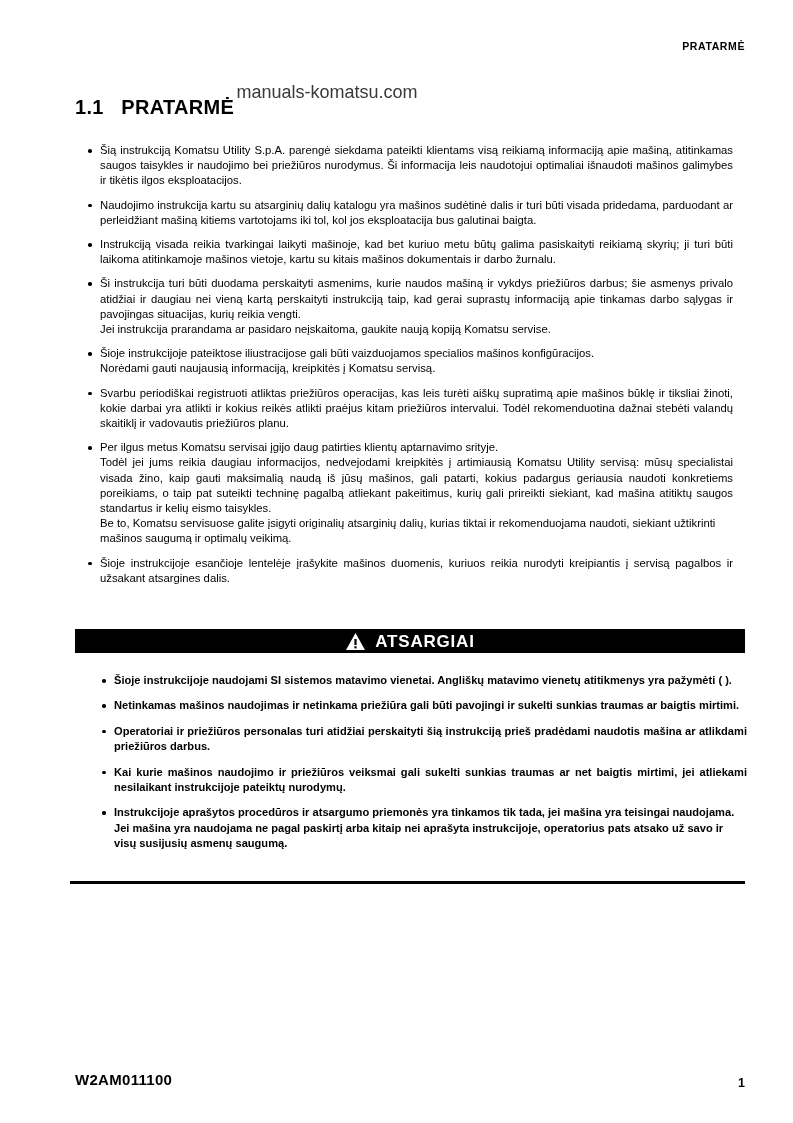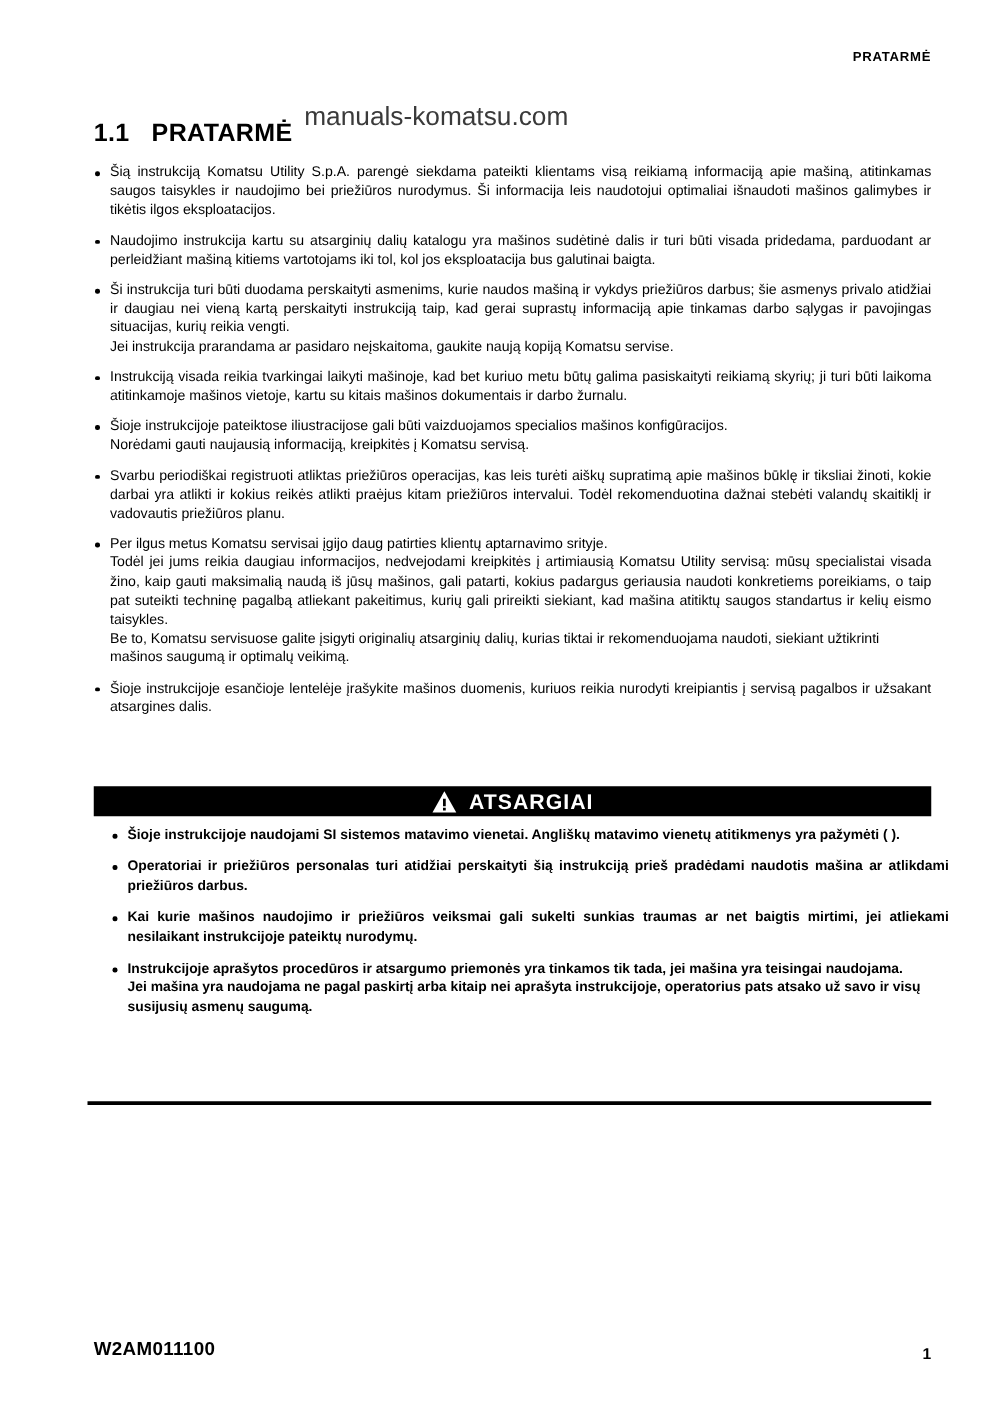--- a/index.html
+++ b/index.html
@@ -26,44 +26,43 @@
     font-size: 10.5px;
     font-weight: bold;
     letter-spacing: 0.6px;
   }
   .watermark {
     position: absolute;
     top: 82px;
     left: 0;
     width: 654px;
     text-align: center;
-    font-size: 21px;
+    font-size: 18px;
     color: #3a3a3a;
     font-weight: normal;
     letter-spacing: 0px;
-    padding-left: 22px;
   }
   .chapter-title {
     position: absolute;
     top: 96px;
     left: 75px;
     font-size: 20px;
     font-weight: bold;
     letter-spacing: 0.3px;
     white-space: pre;
   }
   .content {
     position: absolute;
     top: 131px;
     left: 75px;
     width: 670px;
   }
   ul.bullets {
     list-style: none;
-    margin: 0;
+    margin: 12px;
     padding: 0;
   }
   ul.bullets > li {
     position: relative;
     padding-left: 13px;
     margin: 0 0 9px 0;
   }
   ul.bullets > li:before {
     content: "";
     position: absolute;
@@ -170,25 +169,25 @@
 
   <div class="content">
     <ul class="bullets" id="body-list">
         <li>
           <p class="para">Šią instrukciją Komatsu Utility S.p.A. parengė siekdama pateikti klientams visą reikiamą informaciją apie mašiną, atitinkamas saugos taisykles ir naudojimo bei priežiūros nurodymus. Ši informacija leis naudotojui optimaliai išnaudoti mašinos galimybes ir tikėtis ilgos eksploatacijos.</p>
         </li>
         <li>
           <p class="para">Naudojimo instrukcija kartu su atsarginių dalių katalogu yra mašinos sudėtinė dalis ir turi būti visada pridedama, parduodant ar perleidžiant mašiną kitiems vartotojams iki tol, kol jos eksploatacija bus galutinai baigta.</p>
         </li>
         <li>
+          <p class="para">Instrukciją visada reikia tvarkingai laikyti mašinoje, kad bet kuriuo metu būtų galima pasiskaityti reikiamą skyrių; ji turi būti laikoma atitinkamoje mašinos vietoje, kartu su kitais mašinos dokumentais ir darbo žurnalu.</p>
+        </li>
+        <li>
           <p class="para">Ši instrukcija turi būti duodama perskaityti asmenims, kurie naudos mašiną ir vykdys priežiūros darbus; šie asmenys privalo atidžiai ir daugiau nei vieną kartą perskaityti instrukciją taip, kad gerai suprastų informaciją apie tinkamas darbo sąlygas ir pavojingas situacijas, kurių reikia vengti.</p>
           <p class="para plain">Jei instrukcija prarandama ar pasidaro neįskaitoma, gaukite naują kopiją Komatsu servise.</p>
-        </li>
-        <li>
-          <p class="para">Instrukciją visada reikia tvarkingai laikyti mašinoje, kad bet kuriuo metu būtų galima pasiskaityti reikiamą skyrių; ji turi būti laikoma atitinkamoje mašinos vietoje, kartu su kitais mašinos dokumentais ir darbo žurnalu.</p>
         </li>
         <li>
           <p class="para">Šioje instrukcijoje pateiktose iliustracijose gali būti vaizduojamos specialios mašinos konfigūracijos.</p>
           <p class="para plain">Norėdami gauti naujausią informaciją, kreipkitės į Komatsu servisą.</p>
         </li>
         <li>
           <p class="para">Svarbu periodiškai registruoti atliktas  priežiūros operacijas, kas leis turėti aiškų supratimą apie mašinos būklę ir tiksliai žinoti, kokie darbai yra atlikti ir kokius reikės atlikti praėjus kitam priežiūros intervalui. Todėl rekomenduotina dažnai stebėti valandų skaitiklį ir vadovautis priežiūros planu.</p>
         </li>
         <li>
           <p class="para">Per ilgus metus Komatsu servisai įgijo daug patirties klientų aptarnavimo srityje.</p>
@@ -211,20 +210,23 @@
     </span>
     <span class="warn-label">ATSARGIAI</span>
   </div>
 
   <div class="warn-list">
     <ul class="bullets" id="warn-list">
         <li>
           <p class="warn-para">Šioje instrukcijoje naudojami SI sistemos matavimo vienetai. Angliškų matavimo vienetų atitikmenys yra pažymėti ( ).</p>
         </li>
         <li>
+          <p class="warn-para">Netinkamas mašinos naudojimas ir netinkama priežiūra gali būti pavojingi ir sukelti sunkias traumas ar baigtis mirtimi.</p>
+        </li>
+        <li>
           <p class="warn-para">Operatoriai ir priežiūros personalas turi atidžiai perskaityti šią instrukciją prieš pradėdami naudotis mašina ar atlikdami priežiūros darbus.</p>
         </li>
         <li>
           <p class="warn-para">Kai kurie mašinos naudojimo ir priežiūros veiksmai gali sukelti sunkias traumas ar net baigtis mirtimi, jei atliekami nesilaikant instrukcijoje pateiktų nurodymų.</p>
         </li>
         <li>
           <p class="warn-para">Instrukcijoje aprašytos procedūros ir atsargumo priemonės yra tinkamos tik tada, jei mašina yra teisingai naudojama.</p>
           <p class="warn-para plain">Jei mašina yra naudojama ne pagal paskirtį arba kitaip nei aprašyta instrukcijoje, operatorius pats atsako už savo ir visų susijusių asmenų saugumą.</p>
         </li>
       </ul>

